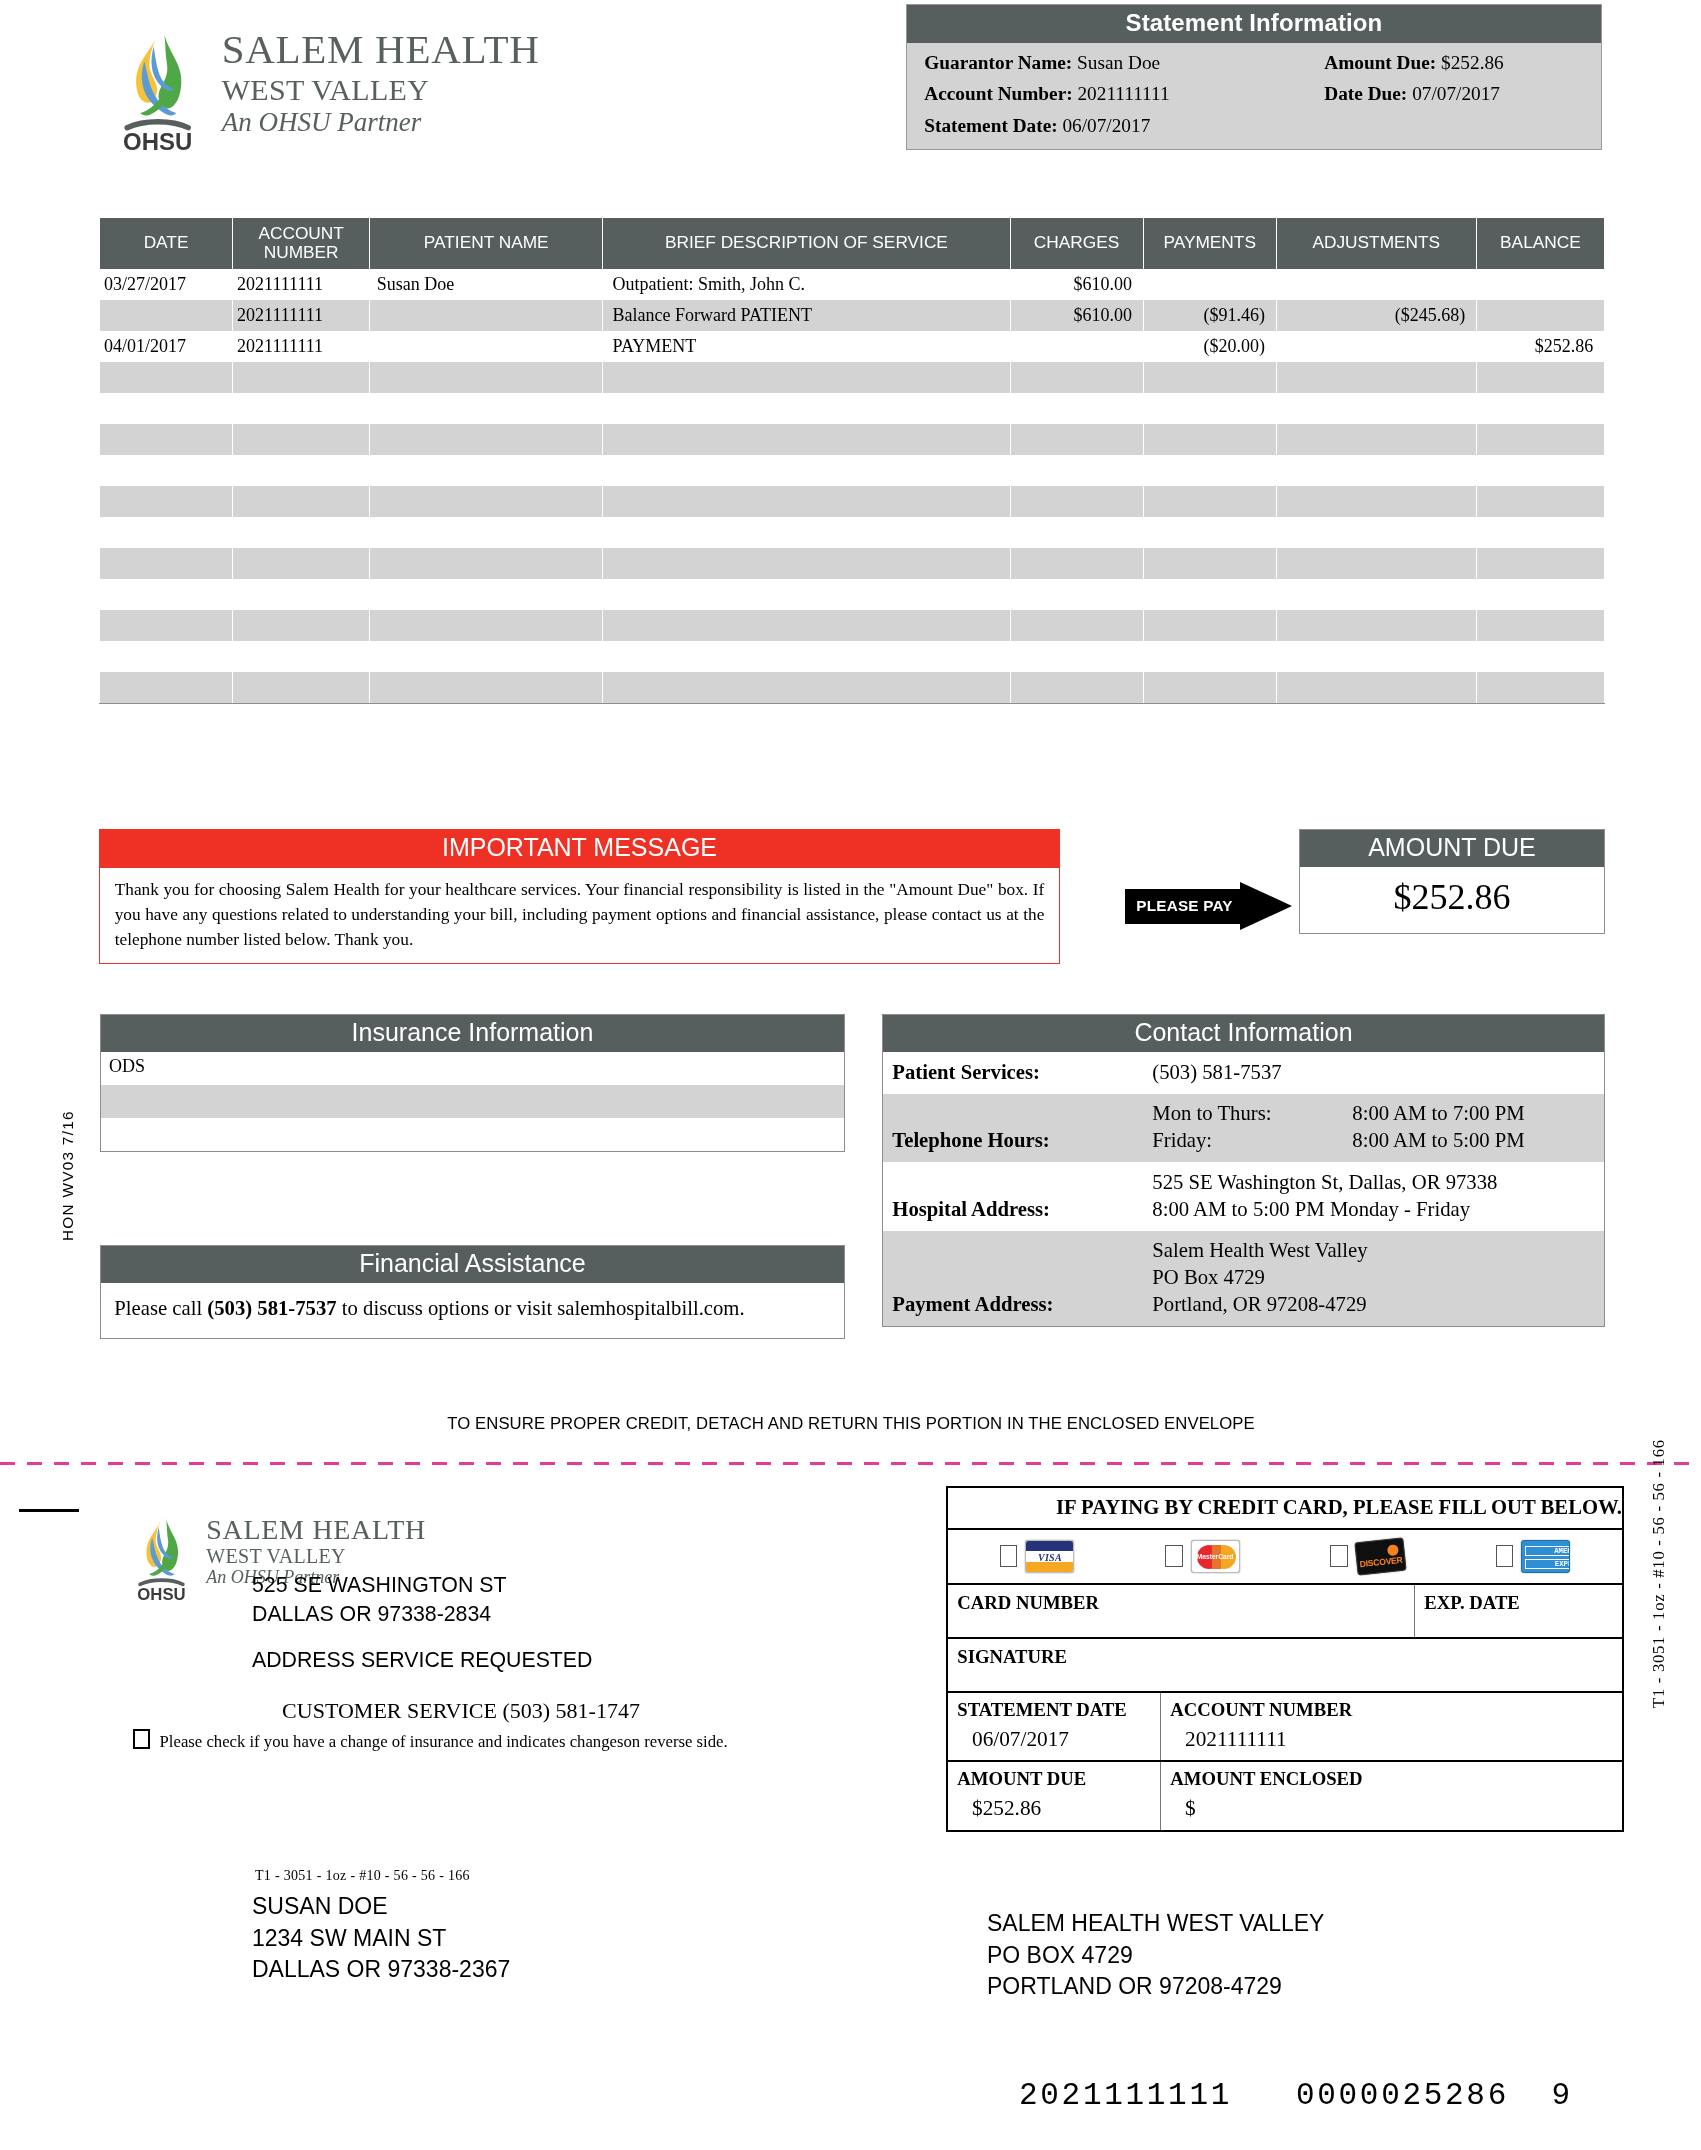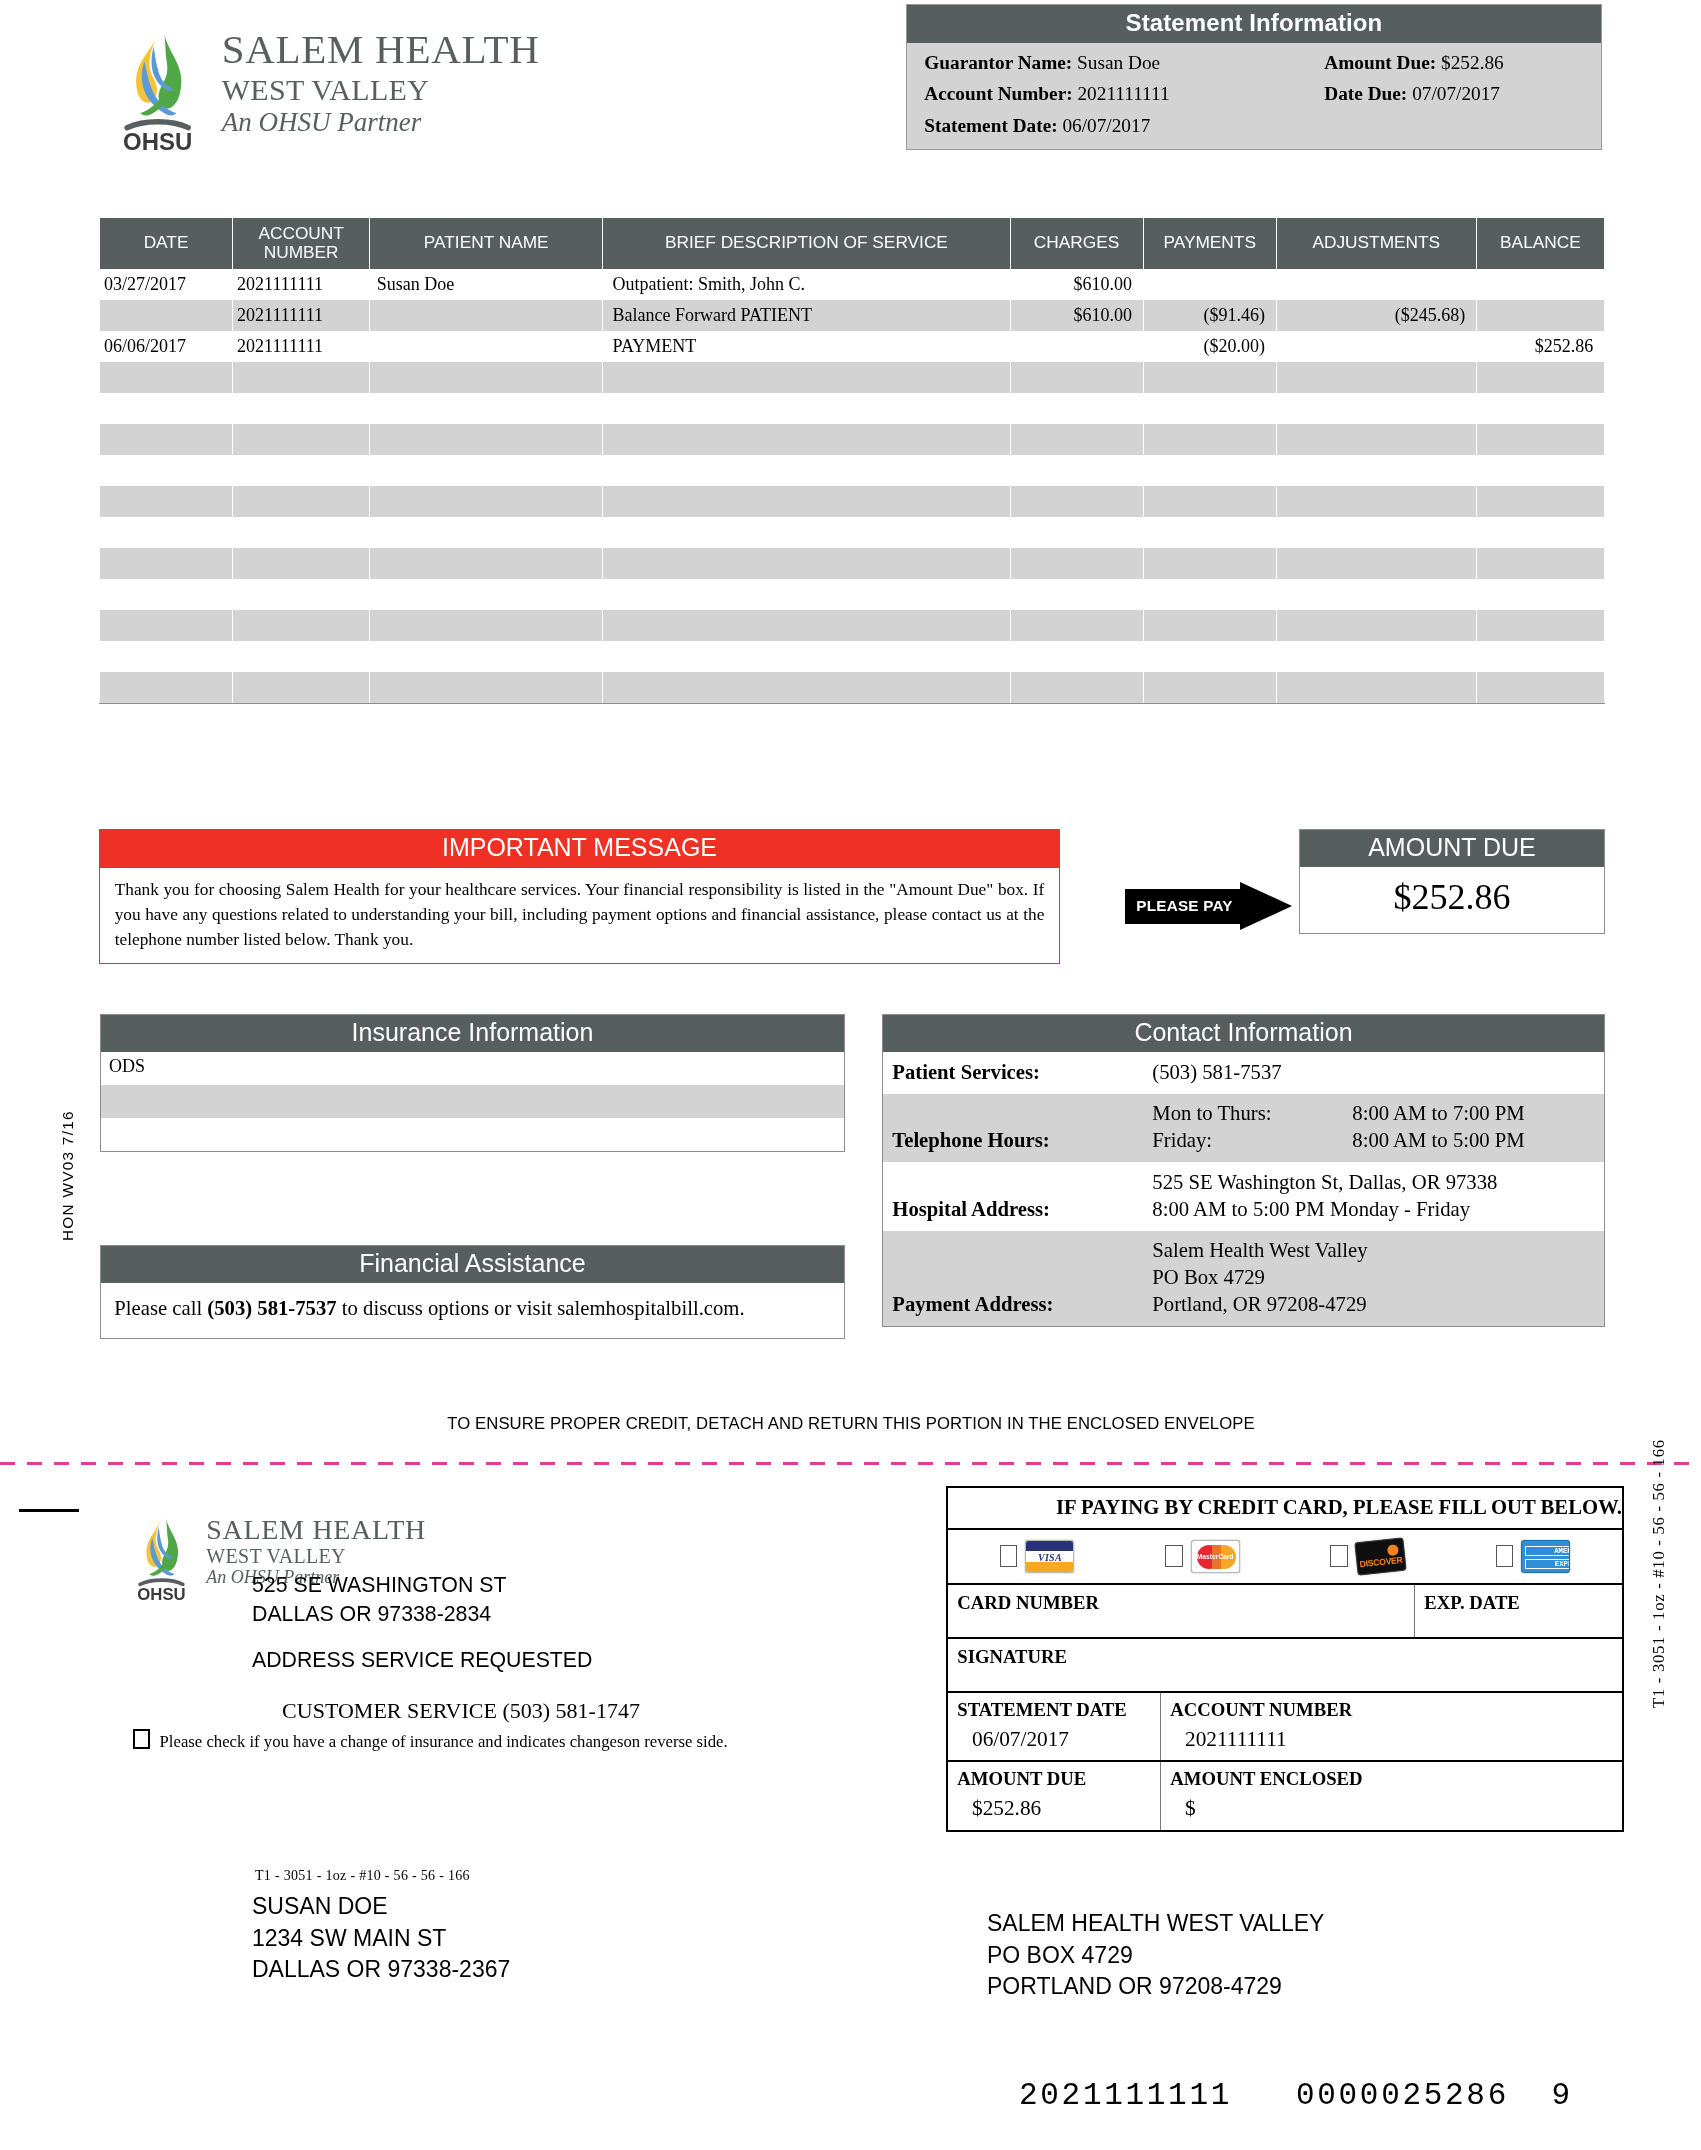--- a/index.html
+++ b/index.html
@@ -292,21 +292,21 @@
           <td class="c-date"></td>
           <td class="c-acct">2021111111</td>
           <td></td>
           <td class="c-desc"><span>Balance Forward PATIENT</span></td>
           <td class="num">$610.00</td>
           <td class="num">($91.46)</td>
           <td class="num">($245.68)</td>
           <td class="num"></td>
         </tr>
         <tr class="plain">
-          <td class="c-date">06/06/2017</td>
+          <td class="c-date">04/01/2017</td>
           <td class="c-acct">2021111111</td>
           <td></td>
           <td class="c-desc"><span>PAYMENT</span></td>
           <td class="num"></td>
           <td class="num">($20.00)</td>
           <td class="num"></td>
           <td class="num">$252.86</td>
         </tr>
         <tr class="alt">
           <td>&nbsp;</td>

